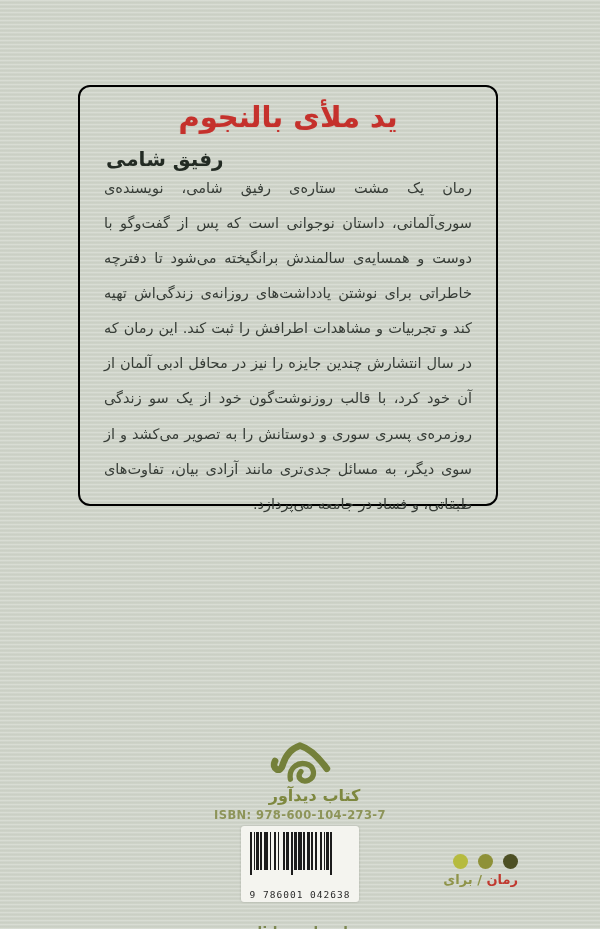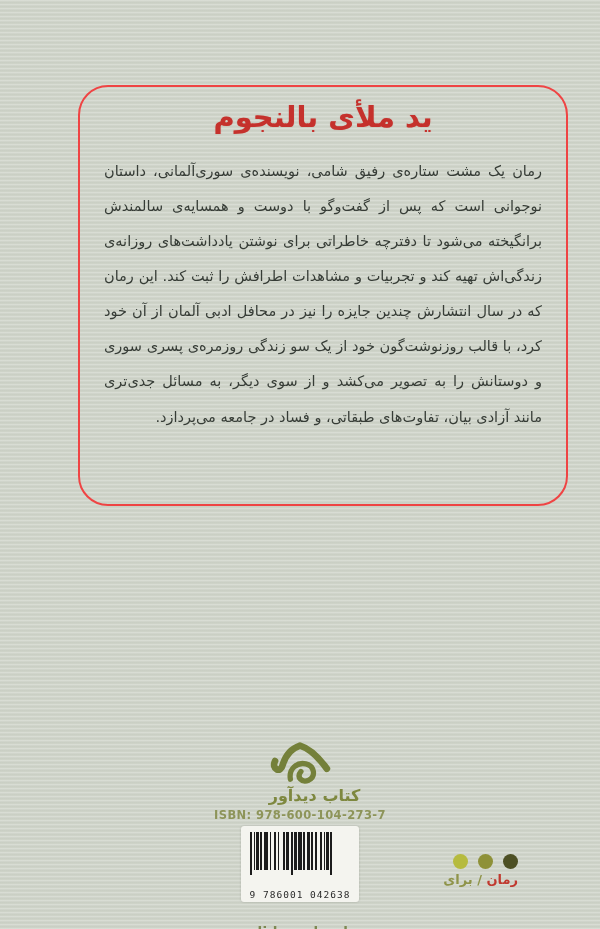--- a/index.html
+++ b/index.html
@@ -8,22 +8,22 @@
     font-family:"DejaVu Sans", sans-serif;
     position:relative;
     overflow:hidden;
     background-color:#ced3c8;
     background-image:
       repeating-linear-gradient(180deg,
         rgba(255,255,255,.22) 0px, rgba(255,255,255,.22) 1px,
         rgba(140,146,134,.10) 2px, rgba(206,211,200,0) 3px, rgba(206,211,200,0) 4px);
   }
   .frame {
-    position:absolute; left:78px; top:85px; width:490px; height:421px;
-    border:2px solid #ef4444; border-radius:30px;
+    position:absolute; left:78px; top:85px; width:420px; height:421px;
+    border:2px solid #000000; border-radius:12px;
     padding:13px 24px 10px 24px;
     direction:rtl;
   }
   .title {
     text-align:center;
     color:#c5312c;
     font-size:29px; font-weight:bold;
     letter-spacing:0px;
     text-shadow:0 0 1px rgba(197,49,44,.35);
   }
@@ -32,21 +32,21 @@
     color:#232b24; font-size:20px; font-weight:bold;
     margin-top:13px;
     padding-left:2px;
   }
   .par {
     direction:rtl;
     text-align:justify;
     color:#363c36;
     font-size:14.5px;
     line-height:2.42;
-    margin-top:20px;
+    margin-top:0;
   }
   .par.quote { margin-top:20px; text-align-last:center; }
   .publisher { position:absolute; left:0; top:737px; width:100%; text-align:center; }
   .logo-wrap { height:48px; }
   .pub-name {
     direction:rtl;
     color:#7e883f; font-size:16px; font-weight:bold;
     margin-top:1px;
     padding-left:29px;
   }
@@ -77,20 +77,21 @@
   .dot { width:15px; height:15px; border-radius:50%; }
   .cat-text { direction:rtl; font-size:13px; font-weight:bold; margin-top:3px; text-align:center; }
   .cat-genre { color:#c0392f; }
   .cat-sep, .cat-origin { color:#8f944a; }
 </style>
 </head>
 <body>
 
 <div class="frame">
   <div class="title">ید ملأی بالنجوم</div>
+  <div class="author">رفیق شامی</div>
   <p class="par">رمان یک مشت ستاره‌ی رفیق شامی، نویسنده‌ی سوری‌آلمانی، داستان نوجوانی است که پس از گفت‌وگو با دوست و همسایه‌ی سالمندش برانگیخته می‌شود تا دفترچه خاطراتی برای نوشتن یادداشت‌های روزانه‌ی زندگی‌اش تهیه کند و تجربیات و مشاهدات اطرافش را ثبت کند. این رمان که در سال انتشارش چندین جایزه را نیز در محافل ادبی آلمان از آن خود کرد، با قالب روزنوشت‌گون خود از یک سو زندگی روزمره‌ی پسری سوری و دوستانش را به تصویر می‌کشد و از سوی دیگر، به مسائل جدی‌تری مانند آزادی بیان، تفاوت‌های طبقاتی، و فساد در جامعه می‌پردازد.</p>
 </div>
 
 <div class="publisher">
   <div class="logo-wrap">
     <svg width="74" height="48" viewBox="0 0 76 50">
       <g fill="none" stroke="#74803a" stroke-linecap="round" stroke-linejoin="round">
         <path d="M12 25 C8 34 18 38 20 29 C23 19 29 12 38 9 C48 12 58 22 66 33" stroke-width="7"></path>
         <path d="M28 44 C26 33 35 26 44 28 C53 30 55 41 47 45 C40 48 34 42 39 36" stroke-width="5.5"></path>
       </g>

